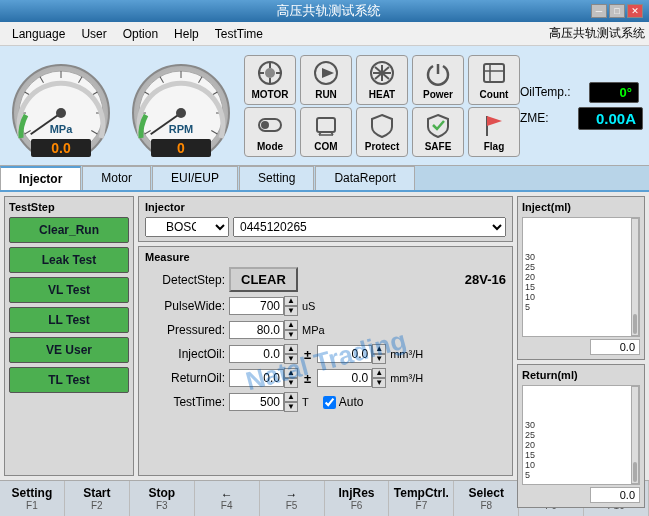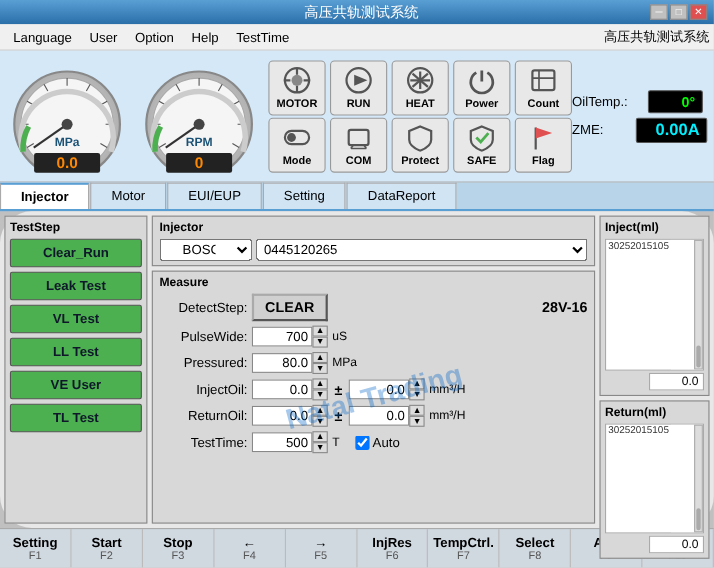--- a/index.html
+++ b/index.html
@@ -170,21 +170,20 @@
       border-top: 2px solid #5a9fd4;
       font-weight: bold;
     }
 
     .main-content {
       display: flex;
       background: #e8e8e8;
       height: calc(516px - 22px - 24px - 120px - 26px - 36px);
       padding: 4px;
       gap: 4px;
-      border-radius: 29px;
     }
 
     .left-panel {
       width: 130px;
       display: flex;
       flex-direction: column;
       gap: 2px;
     }
 
     .teststep-group {
@@ -323,21 +322,21 @@
       pointer-events: none;
       top: 50%;
       left: 50%;
       transform: translate(-50%, -50%) rotate(-15deg);
       white-space: nowrap;
     }
 
     .measure-relative { position: relative; overflow: hidden; }
 
     .right-charts {
-      width: 100px;
+      width: 128px;
       display: flex;
       flex-direction: column;
       gap: 4px;
     }
 
     .chart-group {
       border: 1px solid #888;
       background: #d8d8d8;
       padding: 4px;
       flex: 1;
@@ -348,25 +347,27 @@
       display: flex;
       height: calc(100% - 20px);
       background: white;
       border: 1px solid #aaa;
       position: relative;
       overflow: hidden;
     }
 
     .y-axis {
       display: flex;
-      justify-content: space-between;
+      flex-direction: column;
+      justify-content: flex-start;
       font-size: 9px;
       padding: 0 2px;
       color: #333;
       height: 100%;
+      margin-top: 34px;
     }
 
     .bottom-bar {
       background: #d0d8e0;
       display: flex;
       height: 36px;
       border-top: 1px solid #aaa;
     }
 
     .bottom-btn {

